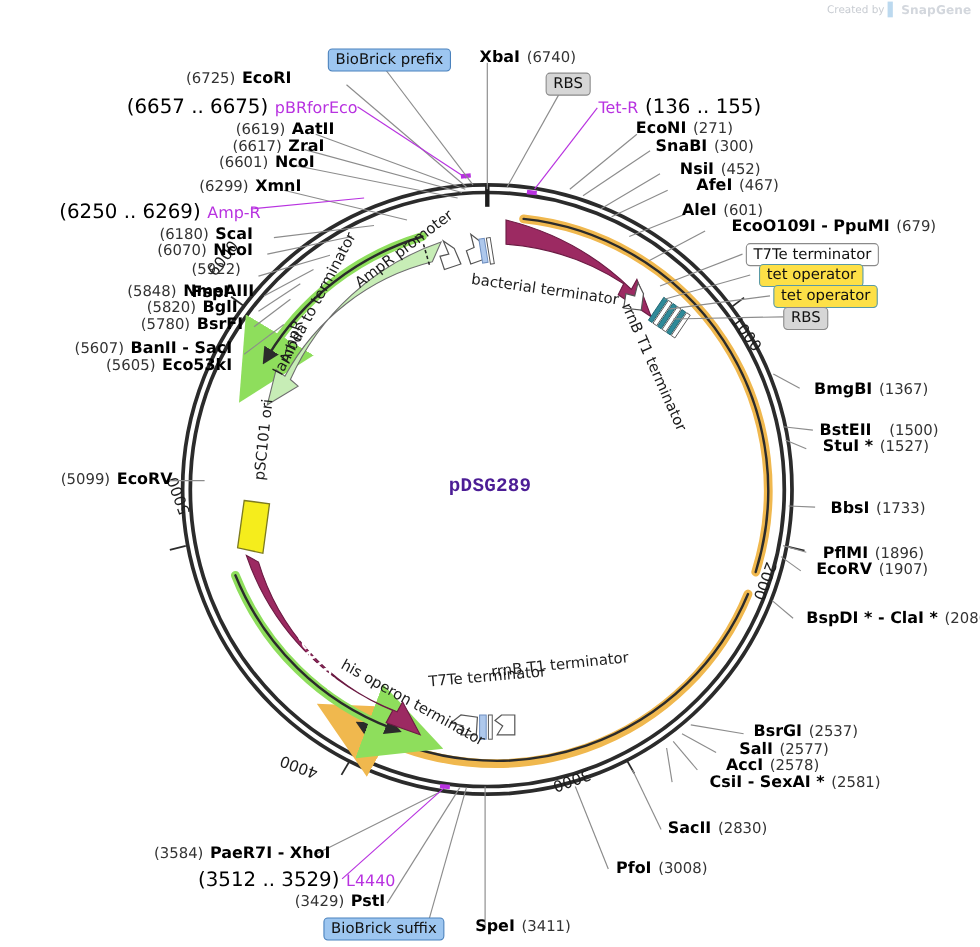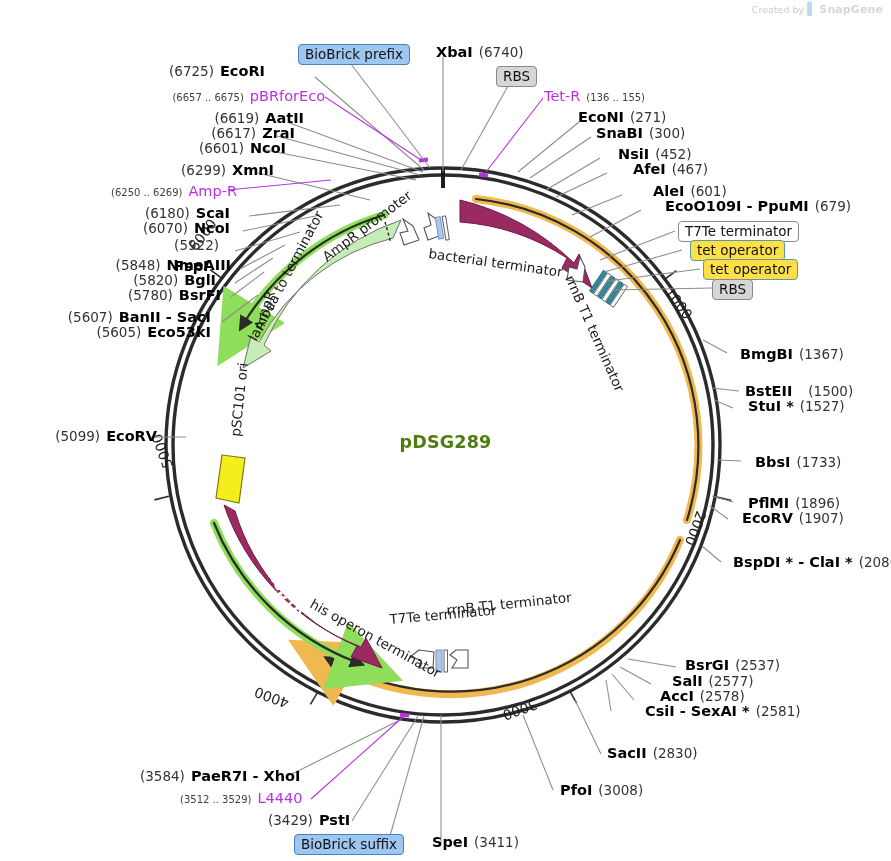--- a/index.html
+++ b/index.html
@@ -12,21 +12,21 @@
     -webkit-font-smoothing:antialiased;
   }
   #map-root{position:absolute;left:0;top:0;width:891px;height:861px;}
   svg#plasmid-svg{position:absolute;left:0;top:0;width:891px;height:861px;}
 
   
   .lbl{position:absolute;white-space:nowrap;line-height:1;}
   .enz{font-weight:bold;font-size:14.5px;color:#000;}
   .pos{font-size:13.5px;color:#333;}
   .feat-purple{font-size:14.5px;color:#b832e0;}
-  .pos-purple{font-size:10px;color:#404040;}
+  .pos-purple{font-size:18px;color:#000000;}
 
   .row{display:flex;align-items:baseline;gap:6px;}
   .row.right{justify-content:flex-end;}
 
   
   .badge{
     display:inline-block;
     font-size:13.5px;
     padding:2px 6px 3px 6px;
     border-radius:4px;
@@ -37,21 +37,21 @@
   .badge.blue{background:#9dc6f0;border-color:#4b82bd;}
   .badge.gray{background:#d6d6d6;border-color:#8a8a8a;}
   .badge.teal{background:#fde047;border-color:#5a9aa6;}
   .badge.white{background:#ffffff;border-color:#8a8a8a;}
 
   
   #centre-title{
     position:absolute;left:0;right:0;text-align:center;
     top:432px;
   }
-  #centre-title .nm{font-size:17.5px;font-weight:bold;color:#4d7c0f;letter-spacing:.2px;}
+  #centre-title .nm{font-size:17.5px;font-weight:bold;color:#4c1d95;letter-spacing:.2px;font-family:Liberation Mono, monospace;}
   #centre-title .bp{font-size:13.5px;color:#333;margin-top:3px;}
 
   
   #watermark{
     position:absolute;right:8px;top:2px;
     font-size:9.5px;color:#c8ccd2;
     display:flex;align-items:center;gap:3px;
   }
   #watermark .wm-brand{color:#d3d7dd;font-weight:bold;font-size:11px;letter-spacing:.1px;}
   #watermark .wm-mark{color:#bcd9ef;font-size:12px;}
@@ -382,21 +382,21 @@
 
   <div class="lbl row" style="left:618px;top:147px;">
     <span class="enz">NsiI</span>
     <span class="pos">(452)</span>
   </div>
   <div class="lbl row" style="left:633px;top:162px;">
     <span class="enz">AfeI</span>
     <span class="pos">(467)</span>
   </div>
 
-  <div class="lbl row" style="left:653px;top:184px;text-align:right;">
+  <div class="lbl row" style="left:620px;top:184px;text-align:right;">
     <span class="enz">AleI</span>
     <span class="pos">(601)</span>
   </div>
   <div class="lbl row" style="left:665px;top:199px;">
     <span class="enz">EcoO109I  -  PpuMI</span>
     <span class="pos">(679)</span>
   </div>
 
   <div class="lbl" style="left:678px;top:221px;">
     <span class="badge white">T7Te terminator</span>

